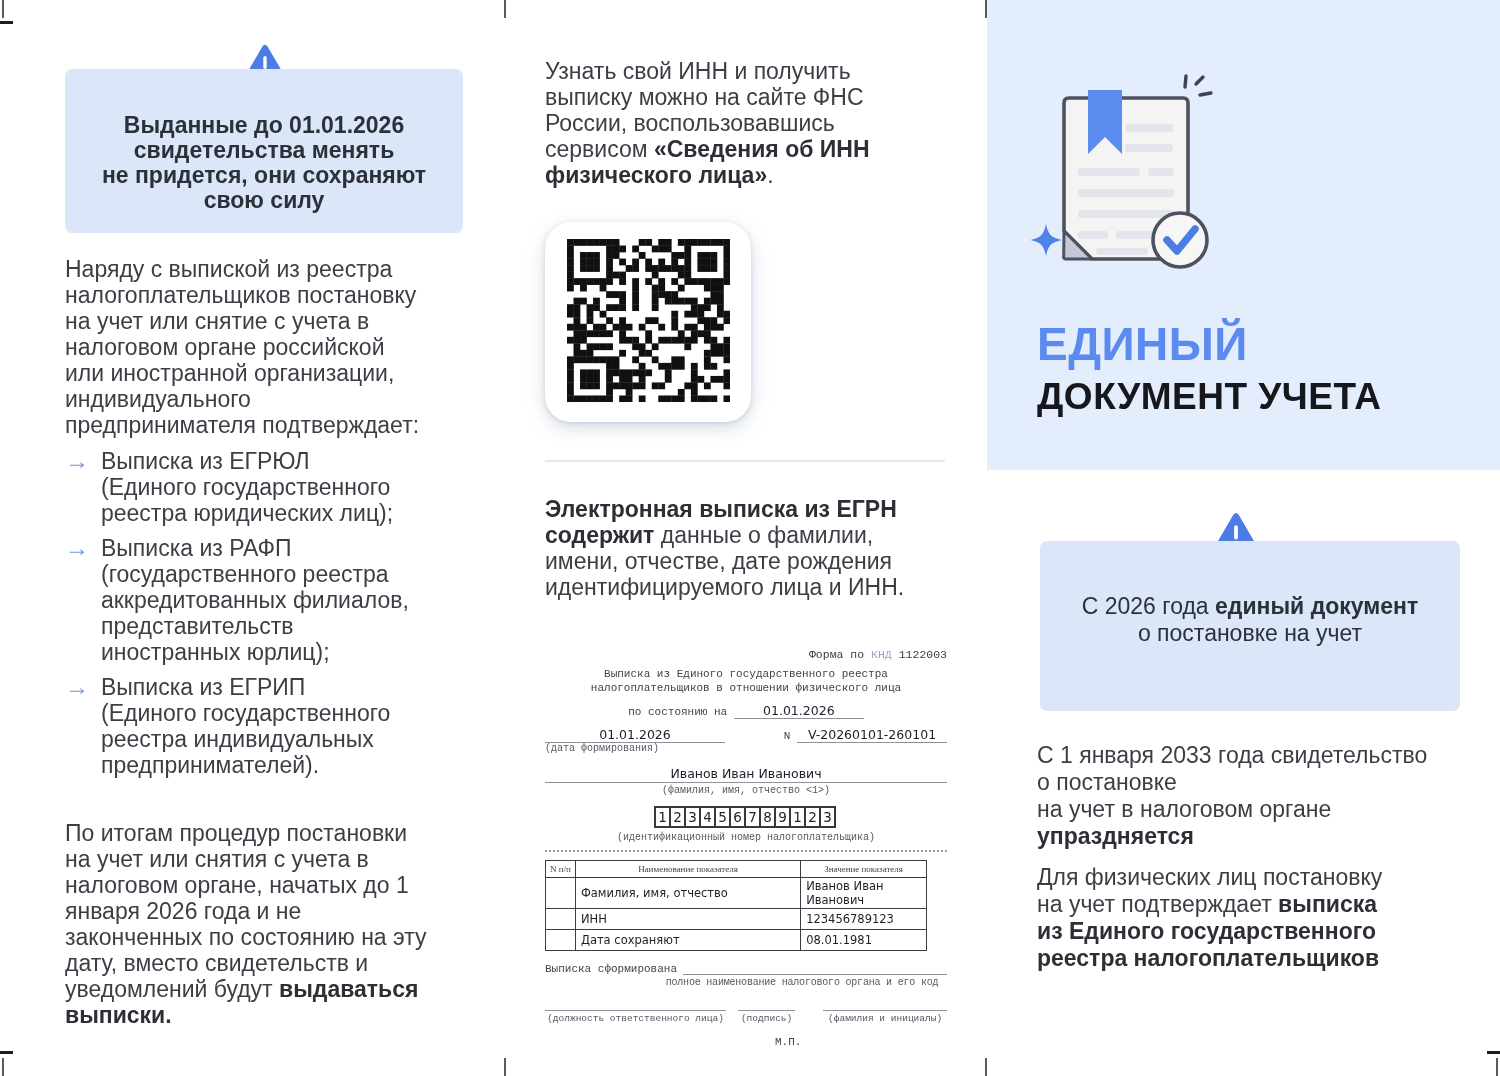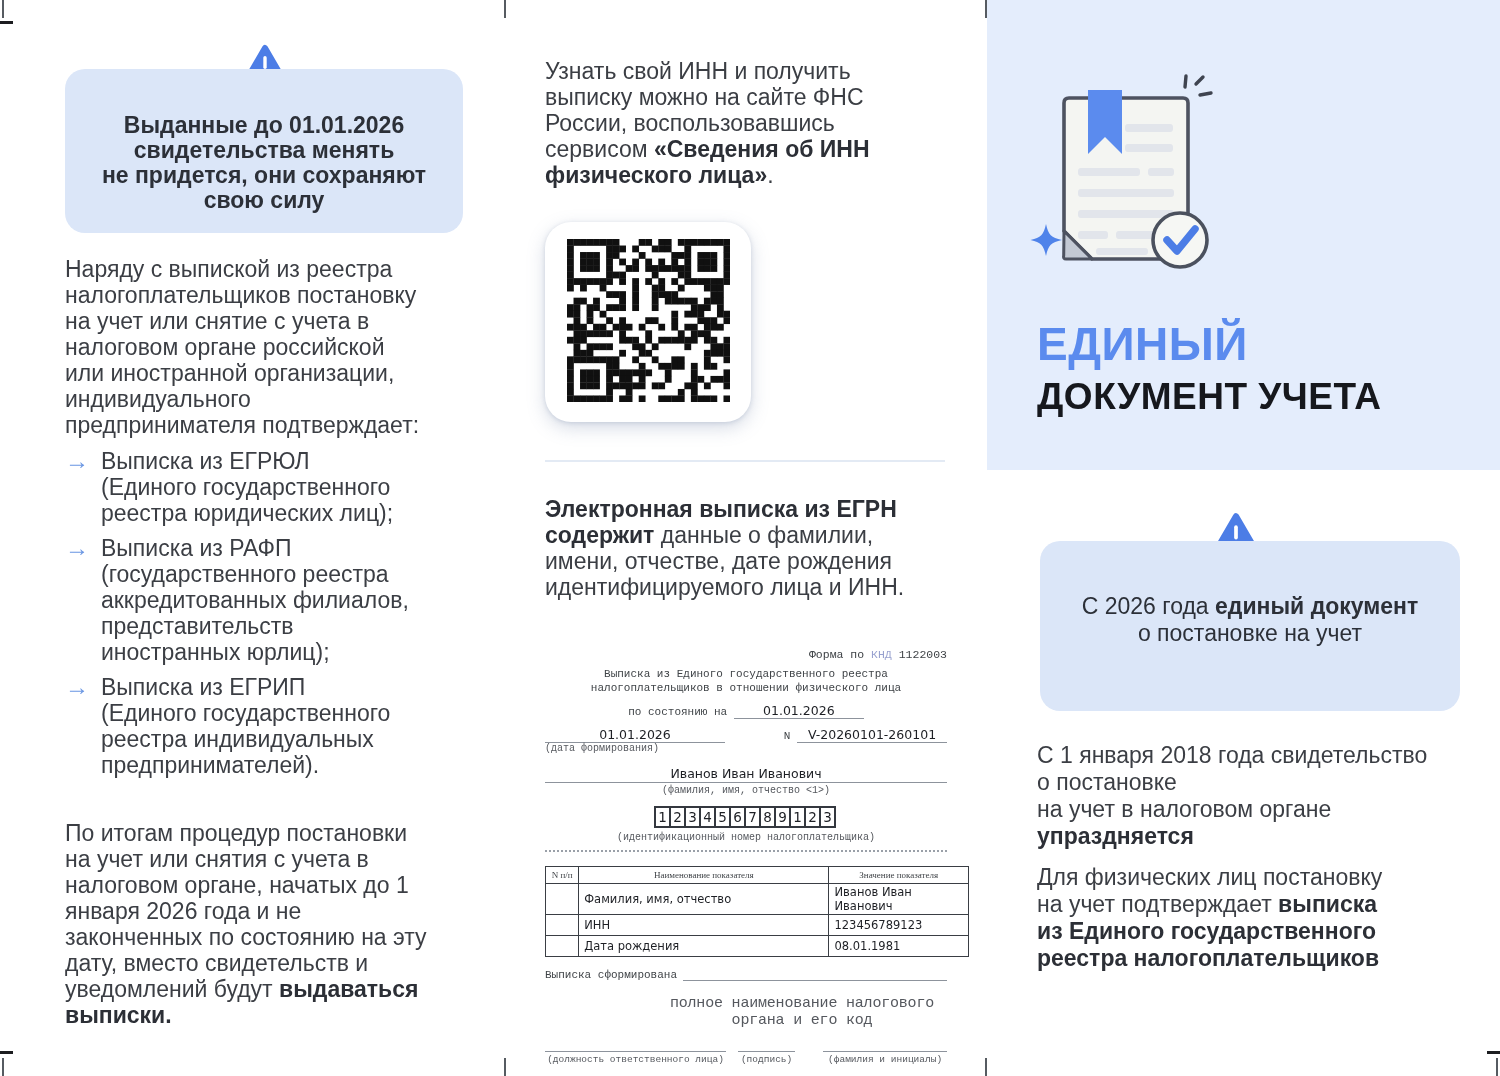--- a/index.html
+++ b/index.html
@@ -11,21 +11,21 @@
   html,body{width:1500px;height:1076px;background:#fff;font-family:"Liberation Sans",sans-serif;overflow:hidden}
   .page{position:relative;width:1500px;height:1076px;background:#fff}
   .abs{position:absolute}
   .pre{white-space:pre-line}
   .body-text{font-size:23px;line-height:26px;color:var(--body-text)}
   .body-text b{font-weight:700;color:#2c2f36}
   
   .vmark{position:absolute;width:2px;height:18px;background:#565b61}
   .hmark{position:absolute;width:13px;height:3px;background:#1c1d20}
   
-  .warnbox{background:var(--box-bg);border-radius:20px;text-align:center;color:#2c3038;font-weight:700}
+  .warnbox{background:var(--box-bg);border-radius:7px;text-align:center;color:#2c3038;font-weight:700}
   .warnbox .pre{font-size:23px;line-height:25px}
   
   .bullet{display:flex;margin-bottom:9px}
   .bullet .arrow{width:36px;color:var(--arrow-blue);font-size:24px;line-height:26px;flex:none}
   
   .qrcard{width:206px;height:200px;background:#fff;border-radius:26px;box-shadow:0 6px 18px rgba(110,130,165,.28),0 1px 4px rgba(110,130,165,.25);display:flex;align-items:center;justify-content:center}
   .divider{height:2px;background:#e3eaf4}
   
   .panel{background:var(--panel-bg)}
   .title1{font-size:46px;line-height:52px;font-weight:700;color:var(--title-blue);letter-spacing:.5px}
@@ -37,28 +37,28 @@
   .f-title{font-size:11px;line-height:14px;text-align:center;margin-top:6px}
   .f-asof{font-size:11px;text-align:center;margin-top:8px}
   .uval{font-family:"DejaVu Sans",sans-serif;font-size:12.5px;color:#1d1f24;border-bottom:1.5px solid var(--form-line);text-align:center;display:inline-block}
   .f-daterow{display:flex;justify-content:space-between;margin-top:8px;font-size:11px}
   .f-cap{font-size:10px;color:#55585e}
   .f-fio{margin-top:12px;text-align:center}
   .f-fio .line{display:block;border-bottom:1.5px solid var(--form-line);font-family:"DejaVu Sans",sans-serif;font-size:12.5px;color:#1d1f24;padding-bottom:1px}
   .digits{margin-top:10px;text-align:center}
   .digits span{display:inline-block;width:17px;height:22px;border:2px solid #34383f;margin-left:-2px;font-family:"DejaVu Sans",sans-serif;font-size:13.5px;line-height:19px;color:#1d1f24;text-align:center;vertical-align:top}
   .dotted{border-top:2px dotted #9aa0a8;margin-top:7px}
-  table.ftab{border-collapse:collapse;margin-top:14px;width:424px}
+  table.ftab{border-collapse:collapse;margin-top:8px;width:382px}
   table.ftab th,table.ftab td{border:1.3px solid #3a3e44}
   table.ftab th{font-family:"Liberation Serif",serif;font-weight:400;font-size:9px;padding:3px 1px;color:#3f4347}
   table.ftab td{height:21px;font-family:"DejaVu Sans",sans-serif;font-size:11.5px;color:#1d1f24;padding:1px 5px}
   .c1{width:30px}.c2{width:226px}.c3{width:126px}
   .f-formed{display:flex;margin-top:12px;font-size:11px;align-items:flex-end}
   .f-formed .fill{flex:1;border-bottom:1.5px solid var(--form-line);height:12px;margin-left:6px}
-  .formed-cap{margin-left:112px;width:290px;text-align:center;margin-top:14px;font-size:15px;letter-spacing:-.2px}
+  .formed-cap{margin-left:112px;width:290px;text-align:center;margin-top:2px;font-size:10px;letter-spacing:-.2px}
   .signs{display:flex;margin-top:22px}
   .sig{border-top:1.5px solid var(--form-line);padding-top:2px;text-align:center;font-size:9.5px;color:#55585e}
   .mp{margin-top:12px;margin-left:230px;font-size:11px}
 </style>
 </head>
 <body>
 
 <div class="page">
 
   <div class="vmark" style="left:2px;top:0"></div>
@@ -515,21 +515,21 @@
             <td>Фамилия, имя, отчество</td>
             <td>Иванов Иван Иванович</td>
           </tr>
         <tr>
             <td></td>
             <td>ИНН</td>
             <td>123456789123</td>
           </tr>
         <tr>
             <td></td>
-            <td>Дата рождения</td>
+            <td>Дата сохраняют</td>
             <td>08.01.1981</td>
           </tr>
       </tbody>
     </table>
     <div class="f-formed">
         <span>Выписка сформирована</span>
         <span class="fill"></span>
       </div>
     <div class="f-cap formed-cap">полное наименование налогового органа и его код</div>
     <div class="signs">
@@ -585,21 +585,21 @@
       <circle cx="22" cy="30.5" r="2.2" fill="#fff"></circle>
     </svg>
   </div>
   <div class="abs warnbox" style="left:1040px;top:541px;width:420px;height:170px;padding-top:52px">
     <div style="font-size:23px;line-height:27px;font-weight:400;color:#2c3038">
       <div><span>С 2026 года </span><b>единый документ</b></div>
       <div>о постановке на учет</div>
     </div>
   </div>
 
-  <div class="abs body-text pre" style="left:1037px;top:742px;width:460px;line-height:27px"><span>С 1 января 2018 года свидетельство
+  <div class="abs body-text pre" style="left:1037px;top:742px;width:460px;line-height:27px"><span>С 1 января 2033 года свидетельство
 о постановке
 на учет в налоговом органе
 </span><b>упраздняется</b></div>
   <div class="abs body-text pre" style="left:1037px;top:864px;width:460px;line-height:27px"><span>Для физических лиц постановку
 на учет подтверждает </span><b>выписка
 из Единого государственного
 реестра налогоплательщиков</b></div>
 
 </div>
 

